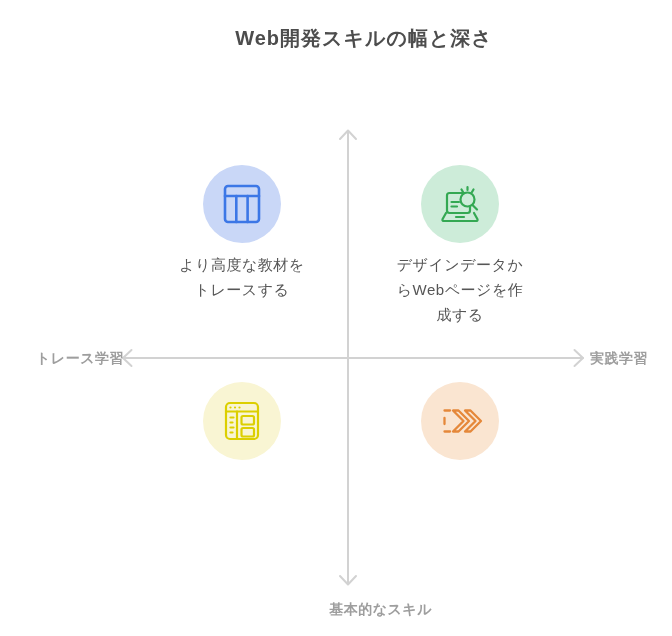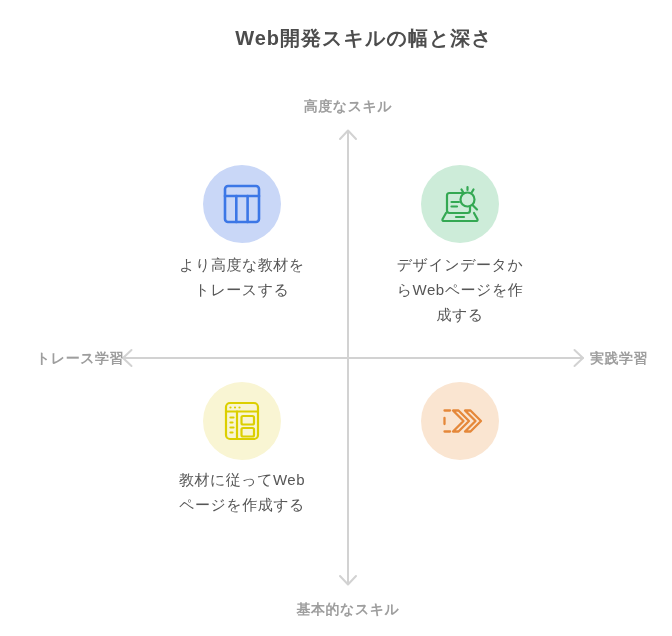--- a/index.html
+++ b/index.html
@@ -9,21 +9,21 @@
   }
   .title{
     position:absolute;left:40px;top:25px;width:648px;text-align:center;
     font-size:20px;font-weight:700;letter-spacing:1px;color:#4d4d4d;
   }
   .axes-svg{position:absolute;left:0;top:0;pointer-events:none;}
   .axis-label{
     position:absolute;font-size:14px;font-weight:700;color:#9e9e9e;letter-spacing:0.5px;
   }
   .axis-label.top{left:248px;top:98px;width:200px;text-align:center;}
-  .axis-label.bottom{left:248px;top:601px;width:200px;text-align:center;}
+  .axis-label.bottom{left:232px;top:601px;width:200px;text-align:right;}
   .axis-label.left{left:12px;top:350px;width:112px;text-align:right;}
   .axis-label.right{left:590px;top:350px;width:110px;text-align:left;}
   .icon-circle{
     position:absolute;width:78px;height:78px;border-radius:50%;
     display:flex;align-items:center;justify-content:center;
   }
   .icon-circle.blue{background:#c9d7f7;}
   .icon-circle.green{background:#cdecd9;}
   .icon-circle.yellow{background:#f9f5d3;}
   .icon-circle.orange{background:#fae5d1;}
@@ -50,21 +50,20 @@
 
   <svg class="axes-svg" width="672" height="636" viewBox="0 0 672 636">
     <line class="ln" x1="348" y1="131" x2="348" y2="584"></line>
     <line class="ln" x1="123" y1="358" x2="583" y2="358"></line>
     <path class="ln" d="M340 139 L348 130.5 L356 139"></path>
     <path class="ln" d="M340 576 L348 584.5 L356 576"></path>
     <path class="ln" d="M131.5 350 L123 358 L131.5 366"></path>
     <path class="ln" d="M574.5 350 L583 358 L574.5 366"></path>
   </svg>
 
-  <div class="axis-label top">高度なスキル</div>
   <div class="axis-label bottom">基本的なスキル</div>
   <div class="axis-label left">トレース学習</div>
   <div class="axis-label right">実践学習</div>
 
   <div class="icon-circle blue circle-tl">
     <svg width="48" height="48" viewBox="0 0 48 48">
       <g fill="none" stroke="#3c77e6" stroke-width="2.6" stroke-linecap="round" stroke-linejoin="round">
         <rect x="7" y="6" width="34" height="36" rx="3"></rect>
         <line x1="7" y1="16" x2="41" y2="16"></line>
         <line x1="18.3" y1="16" x2="18.3" y2="42"></line>
@@ -108,22 +107,20 @@
         <rect x="23.5" y="19" width="12.5" height="8.5" rx="1.5"></rect>
         <rect x="23.5" y="31" width="12.5" height="8.5" rx="1.5"></rect>
       </g>
       <g fill="#dccf00" stroke="none">
         <circle cx="12.5" cy="10.5" r="1.1"></circle>
         <circle cx="17" cy="10.5" r="1.1"></circle>
         <circle cx="21.5" cy="10.5" r="1.1"></circle>
       </g>
     </svg>
   </div>
-  <div class="q-text bl">教材に従ってWeb
-ページを作成する</div>
 
   <div class="icon-circle orange circle-br">
     <svg width="48" height="48" viewBox="0 0 48 48">
       <g fill="none" stroke="#e5883a" stroke-width="2.3" stroke-linecap="round" stroke-linejoin="round">
         <path d="M17 13.5 L22.5 13.5 L33 24 L22.5 34.5 L17 34.5 L27.5 24 Z"></path>
         <path d="M29 13.5 L34.5 13.5 L45 24 L34.5 34.5 L29 34.5 L39.5 24 Z"></path>
         <line x1="8.5" y1="13.5" x2="14" y2="13.5"></line>
         <line x1="8.5" y1="21" x2="8.5" y2="27"></line>
         <line x1="8.5" y1="34.5" x2="14" y2="34.5"></line>
       </g>

